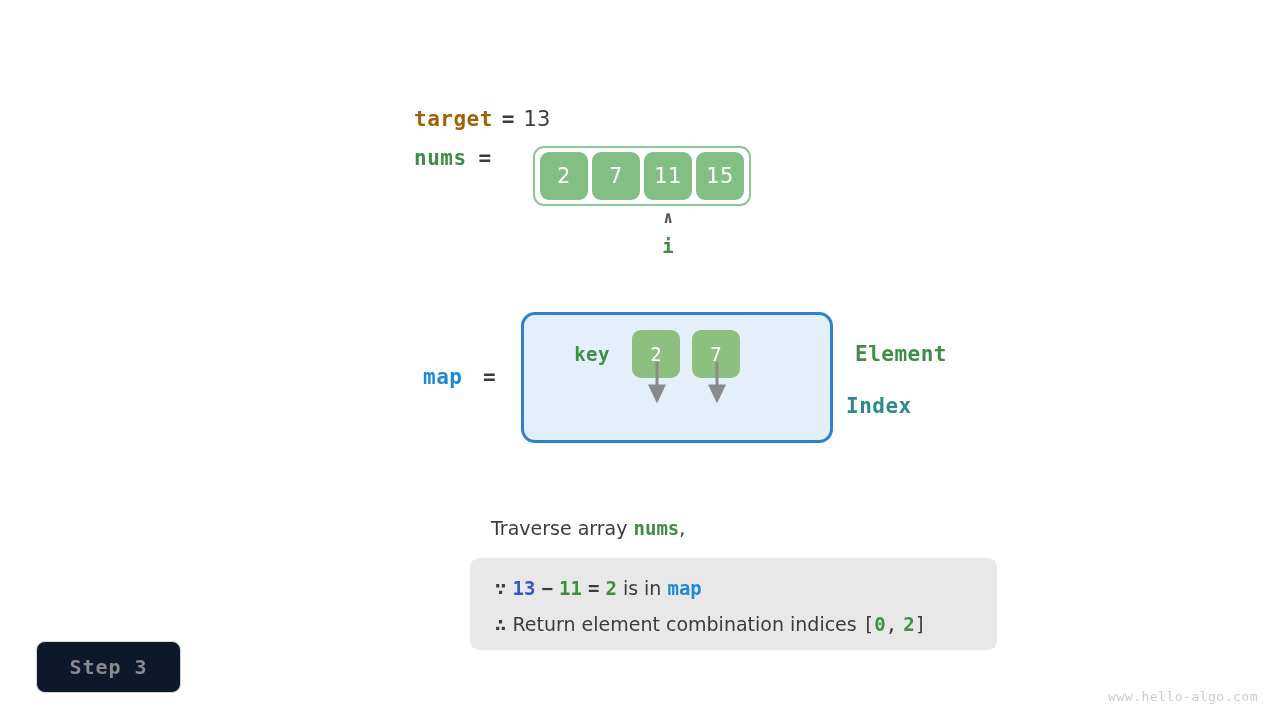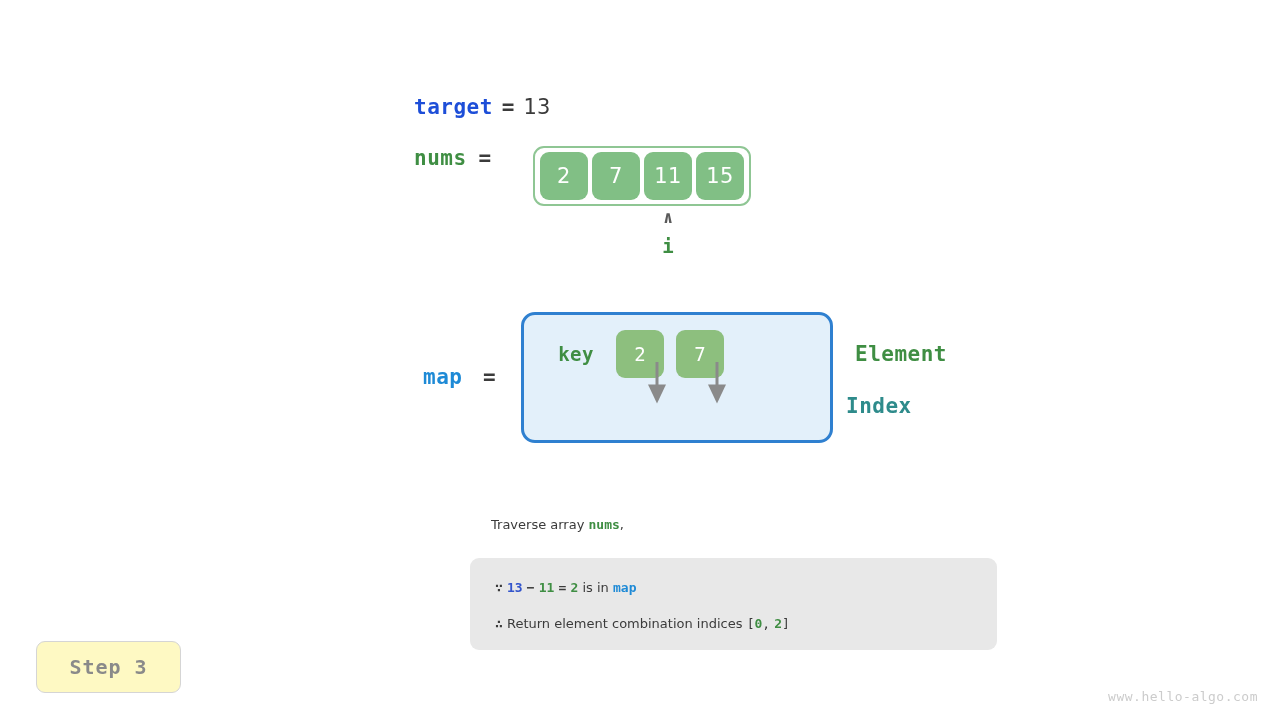--- a/index.html
+++ b/index.html
@@ -26,22 +26,23 @@
     top: 95px;
     display: flex;
     align-items: baseline;
     gap: 0;
     white-space: pre;
   }
   #target-name {
     font-family: "DejaVu Sans Mono", monospace;
     font-weight: 700;
     font-size: 21px;
-    color: #1d4ed8;
-    letter-spacing: 0.5px;
+    color: #a16207;
+    letter-spacing: 0.5px;
+    margin-top: 12px;
   }
   .eq {
     font-family: "DejaVu Sans Mono", monospace;
     font-weight: 700;
     font-size: 21px;
     color: #3b3b3b;
     padding: 0 9px;
   }
   #target-value {
     font-family: "DejaVu Sans", sans-serif;
@@ -162,21 +163,21 @@
     position: absolute;
     left: 0;
     width: 100%;
     height: 52px;
     display: flex;
     align-items: center;
   }
   #map-row-key  { top: 13px; }
   #map-row-val  { top: 65px; }
   .map-row-label {
-    width: 92px;
+    width: 108px;
     text-align: right;
     padding-right: 22px;
     box-sizing: border-box;
     font-family: "DejaVu Sans Mono", monospace;
     font-weight: 700;
     font-size: 19px;
     letter-spacing: 0.5px;
     padding-left: 27px;
   }
   #map-key-label { color: #3f8e43; }
@@ -228,21 +229,21 @@
     letter-spacing: 0.5px;
     text-align: right;
   }
 
   
   #caption {
     position: absolute;
     left: 491px;
     top: 517px;
     font-family: "DejaVu Sans", sans-serif;
-    font-size: 13px;
+    font-size: 19px;
     color: #3b3b3b;
     white-space: pre;
   }
   #caption .hl-nums {
     font-family: "DejaVu Sans Mono", monospace;
     font-weight: 700;
     color: #3f8e43;
   }
 
   
@@ -252,40 +253,40 @@
     top: 558px;
     width: 527px;
     height: 92px;
     box-sizing: border-box;
     background: #e8e8e8;
     border-radius: 9px;
     padding: 12px 0 0 25px;
   }
   .reason-line {
     font-family: "DejaVu Sans", sans-serif;
-    font-size: 13px;
+    font-size: 19px;
     color: #3b3b3b;
     white-space: pre;
     line-height: 36px;
   }
   .tok-blue   { font-family: "DejaVu Sans Mono", monospace; font-weight: 700; color: #3355cc; }
   .tok-green  { font-family: "DejaVu Sans Mono", monospace; font-weight: 700; color: #3f8e43; }
   .tok-lblue  { font-family: "DejaVu Sans Mono", monospace; font-weight: 700; color: #1e8ad6; }
   .tok-dark   { font-family: "DejaVu Sans Mono", monospace; font-weight: 700; color: #3b3b3b; }
   .tok-brk    { font-family: "DejaVu Sans Mono", monospace; color: #3b3b3b; }
 
   
   #step-badge {
     position: absolute;
     left: 36px;
     top: 641px;
     width: 145px;
     height: 52px;
     box-sizing: border-box;
-    background: #fef9c3;
+    background: #0f172a;
     border: 1px solid #d5d5d5;
     border-radius: 9px;
     display: flex;
     align-items: center;
     justify-content: center;
     font-family: "DejaVu Sans Mono", monospace;
     font-weight: 700;
     font-size: 20px;
     color: #8a8a8a;
     letter-spacing: 1px;

